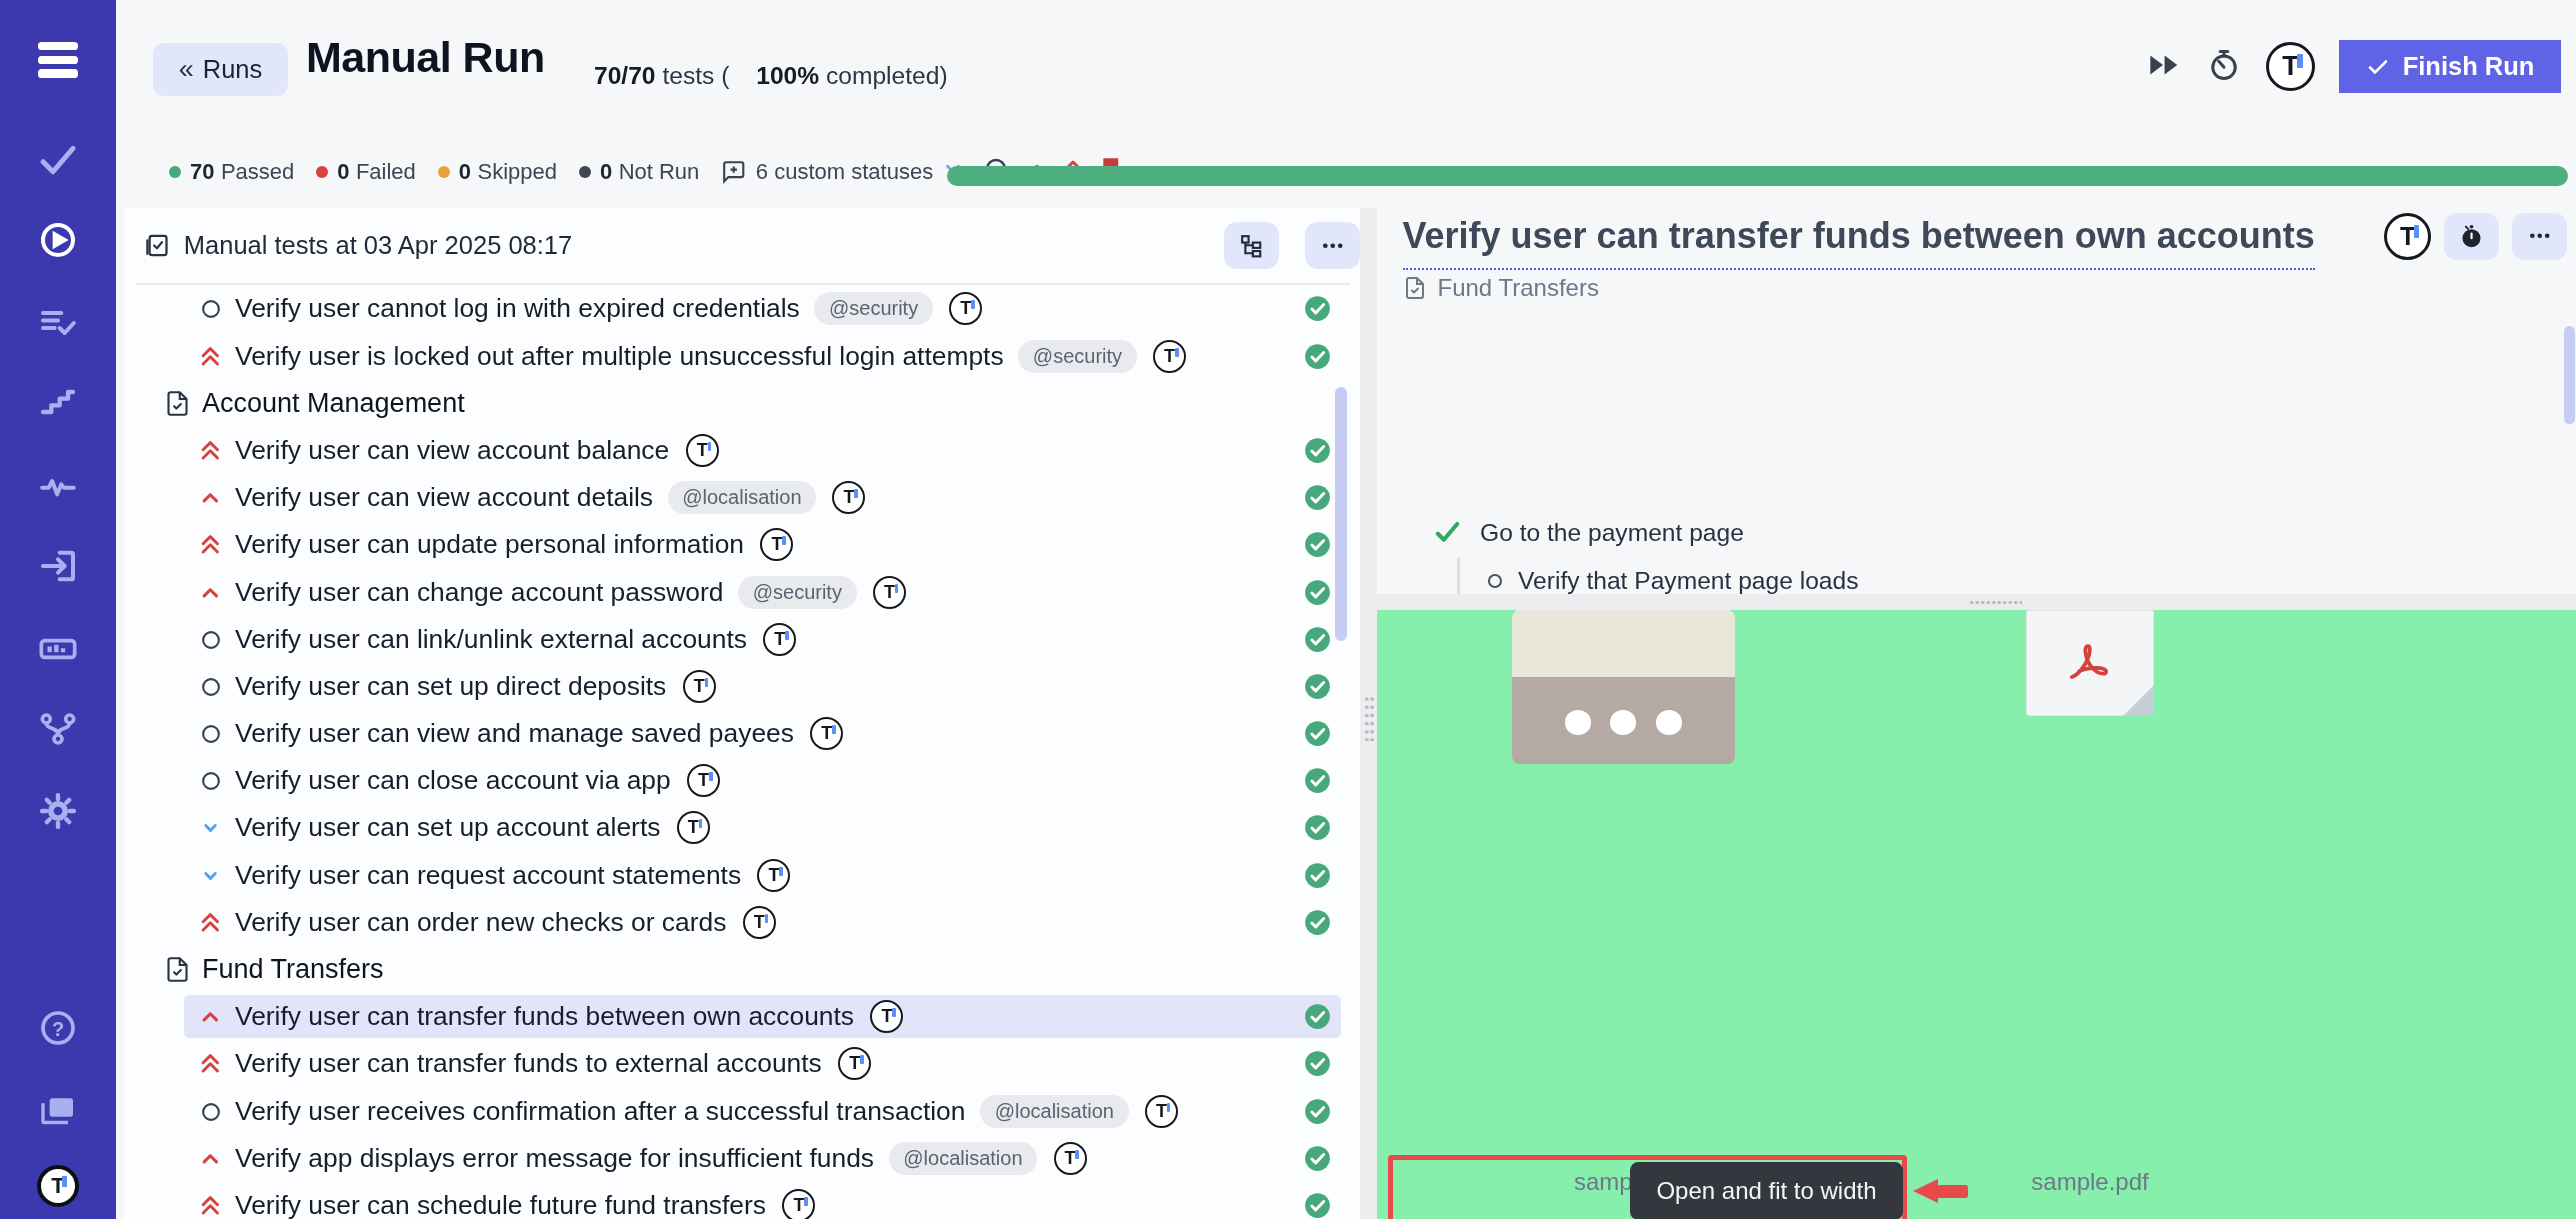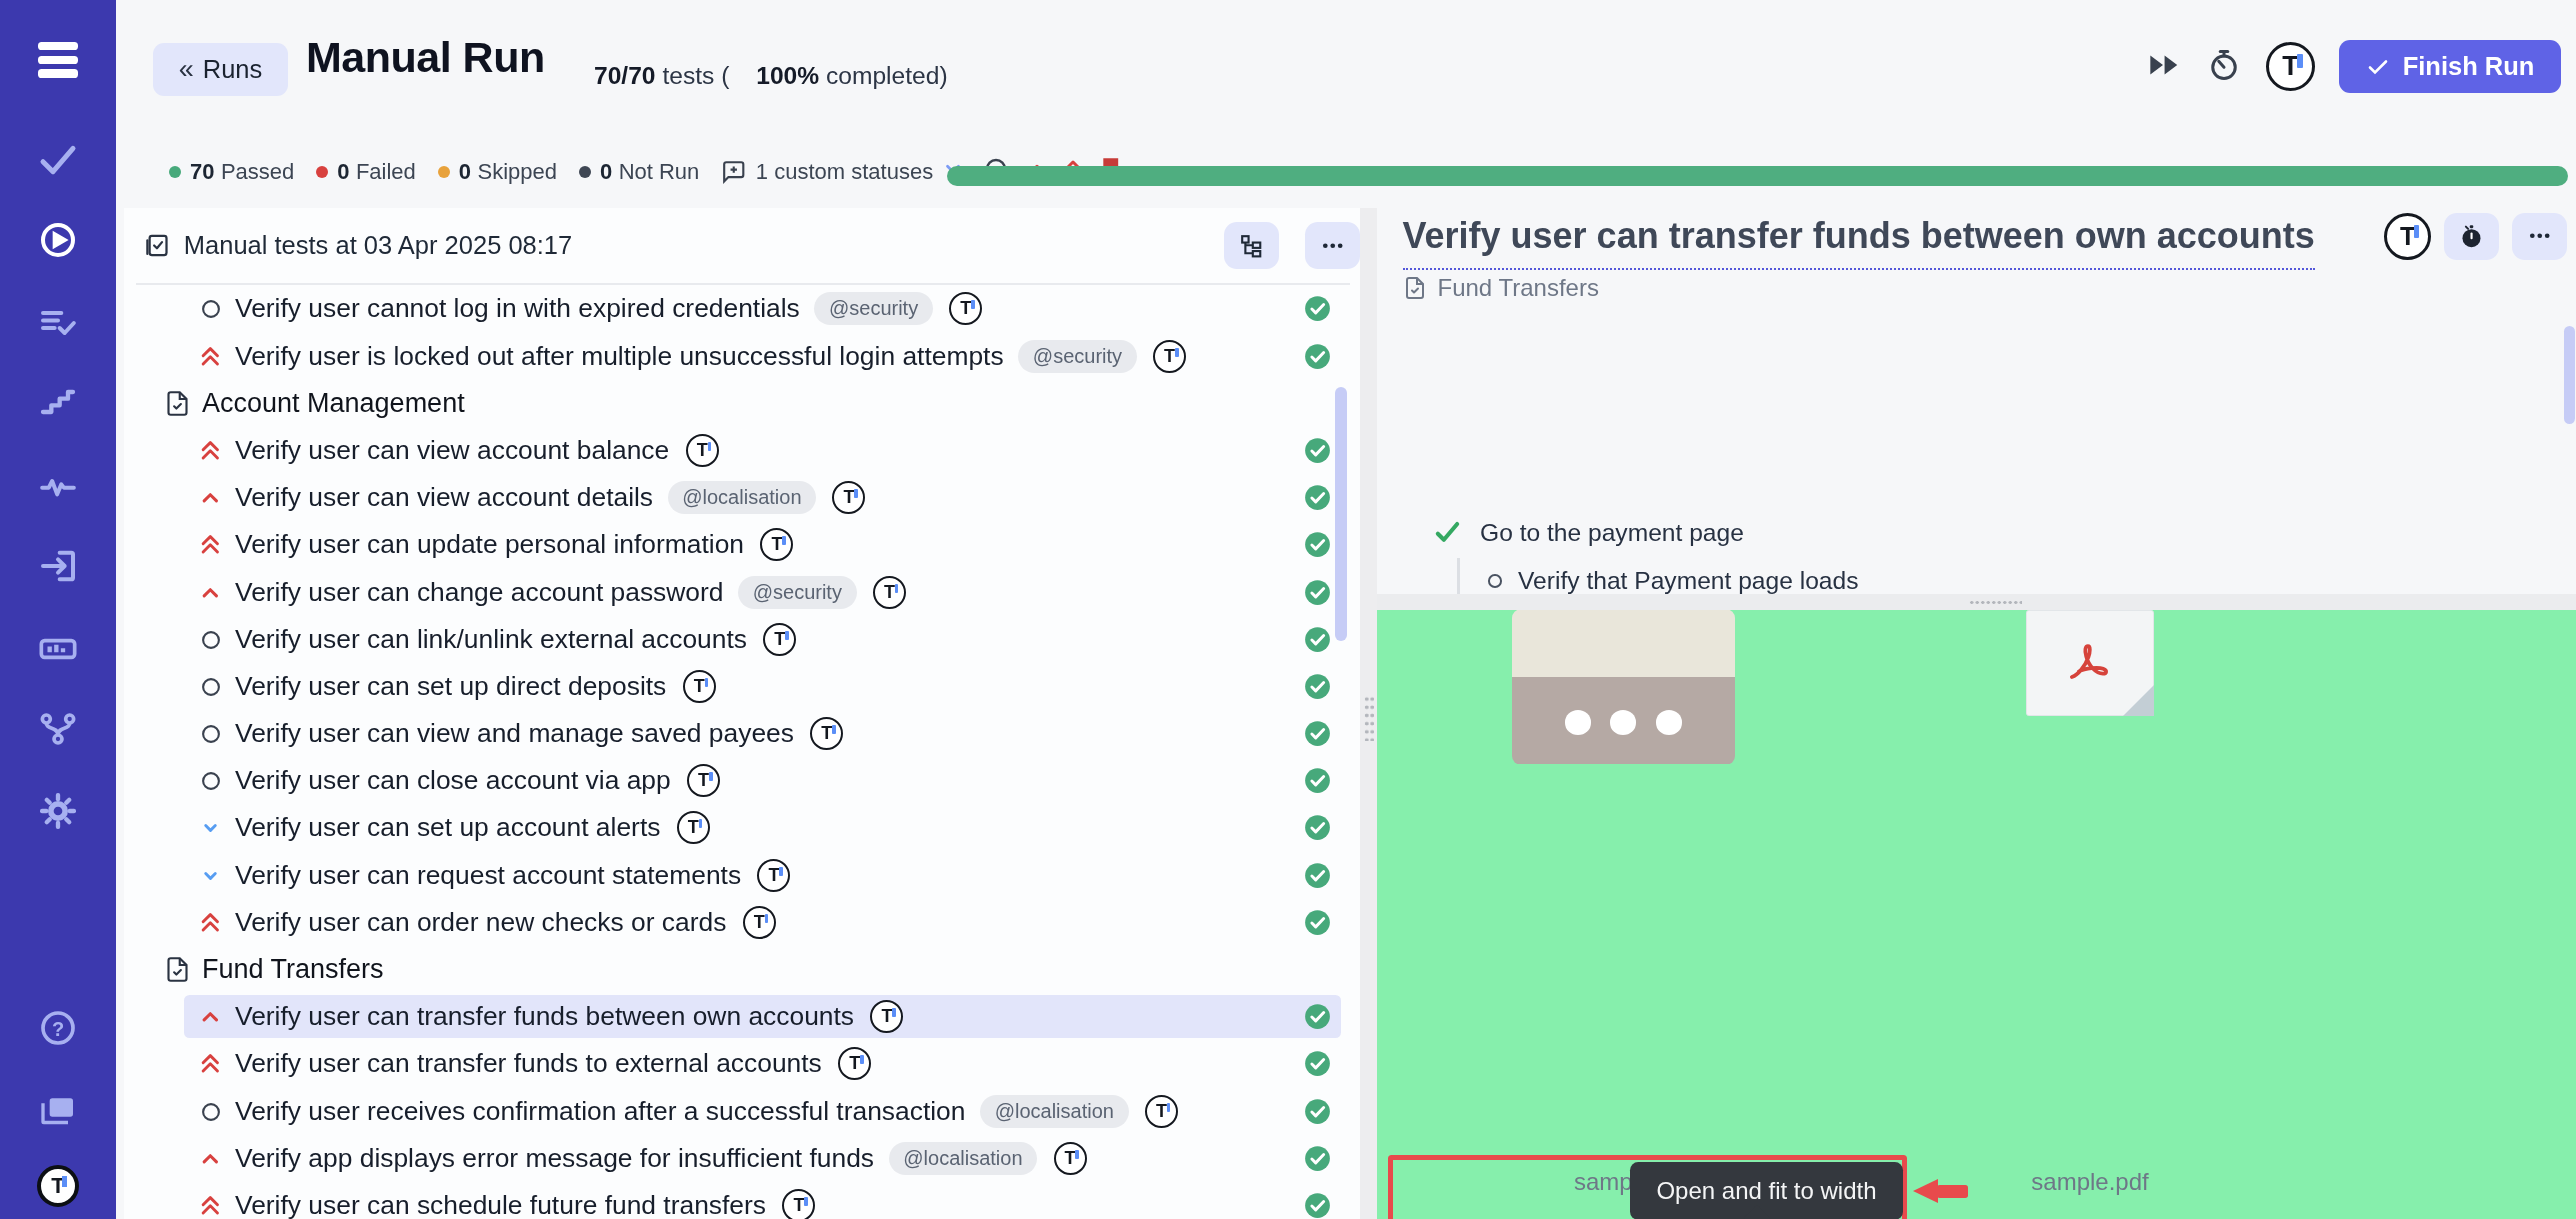--- a/index.html
+++ b/index.html
@@ -14,21 +14,21 @@
   .side-ic svg { width:40px; height:40px; }
 
   
   .runs-btn { position:absolute; left:153px; top:43px; width:135px; height:53px; background:#e2e6fb; border:none; border-radius:11px;
     display:flex; align-items:center; justify-content:center; gap:9px; font-family:inherit; font-size:25.5px; color:#1b2330; cursor:pointer; }
   .runs-btn .chev { font-size:27px; color:#2a3342; }
   .page-title { position:absolute; left:306px; top:33px; font-size:43px; font-weight:800; color:#0f1320; letter-spacing:-0.5px; }
   .subtitle { position:absolute; left:574px; top:62px; font-size:24.6px; color:#2c3545; }
   .subtitle b { font-weight:700; color:#151b28;margin-left:20px; }
   .top-right { position:absolute; top:40px; right:14.6px; display:flex; align-items:center; gap:24px; }
-  .finish-btn { height:53px; padding:0 27px; background:#5f63e6; color:#fff; border:none; border-radius:11px;
+  .finish-btn { height:53px; padding:0 27px; background:#5f63e6; color:#fff; border:none; border-radius:0;
     font-family:inherit; font-size:25.5px; font-weight:600; display:flex; align-items:center; gap:12.8px; cursor:pointer; }
   .tlogo { display:inline-flex; align-items:center; justify-content:center; background:#fff; border:3.6px solid #14181f; border-radius:50%; position:relative; }
   .tlogo .tg { font-weight:800; color:#14181f; position:relative; }
   .tlogo .tb { position:absolute; background:#5b8ef7; border-radius:0.9px; }
 
   
   .statusbar { position:absolute; left:169px; top:158px; height:27px; display:flex; align-items:center; font-size:22px; color:#3c4553; }
   .statusbar b { color:#1d2633; font-weight:700; margin-right:6.4px; }
   .dot { width:12px; height:12px; border-radius:50%; display:inline-block; margin-right:9px; }
   .sb-group { display:flex; align-items:center; margin-right:22px; }
@@ -250,21 +250,21 @@
   <span class="sb-group">
       <span class="dot" style="background:#3f4754"></span>
       <b>0</b>
       <span>Not Run</span>
     </span>
   <span class="sb-group" style="margin-right:9px">
     <svg width="25.5" height="25.5" viewBox="0 0 24 24" fill="none" stroke="#39414e" stroke-width="2" style="margin-right:9px">
       <path d="M21 15a2 2 0 0 1-2 2H7l-4 4V5a2 2 0 0 1 2-2h14a2 2 0 0 1 2 2z"></path>
         <path d="M12 7v6M9 10h6"></path>
       </svg>
-    <span>1 custom statuses</span>
+    <span>6 custom statuses</span>
   </span>
   <span style="margin-right:20px">
     <svg width="22" height="22" viewBox="0 0 24 24" fill="none" stroke="#7c9bf5" stroke-width="3" stroke-linecap="round">
         <path d="M6 9l6 6 6-6"></path>
       </svg></span>
   <span style="margin-right:16.4px">
     <svg width="24" height="24" viewBox="0 0 24 24" fill="none" stroke="#3a424f" stroke-width="2.4">
         <circle cx="12" cy="12" r="9"></circle>
       </svg></span>
   <span style="margin-right:12.8px">

